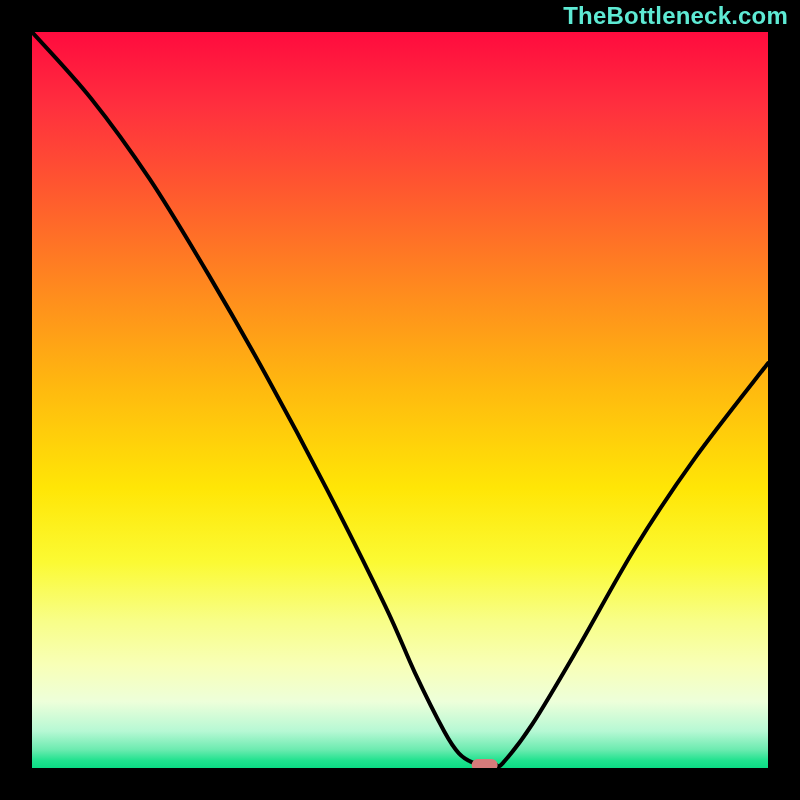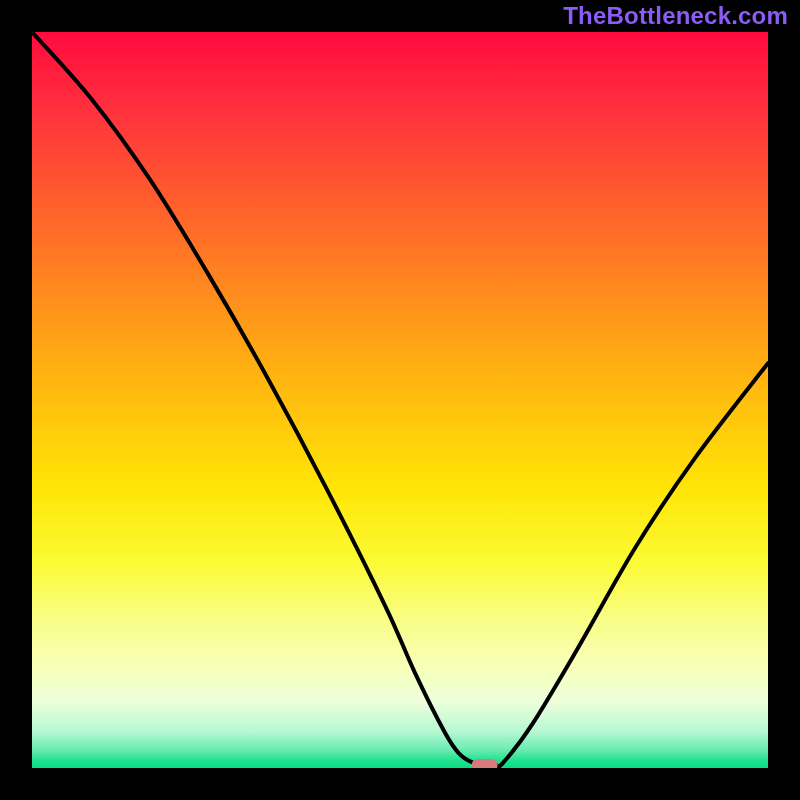--- a/index.html
+++ b/index.html
@@ -16,21 +16,21 @@
     height: 800px;
     background: #000;
   }
   .watermark {
     position: absolute;
     top: 2px;
     right: 12px;
     font-family: Arial, Helvetica, sans-serif;
     font-size: 24px;
     font-weight: 600;
-    color: #8b5cf6;
+    color: #5eead4;
     letter-spacing: 0.2px;
     z-index: 10;
   }
   .plot-area {
     position: absolute;
     left: 32px;
     top: 32px;
     width: 736px;
     height: 736px;
     overflow: hidden;

